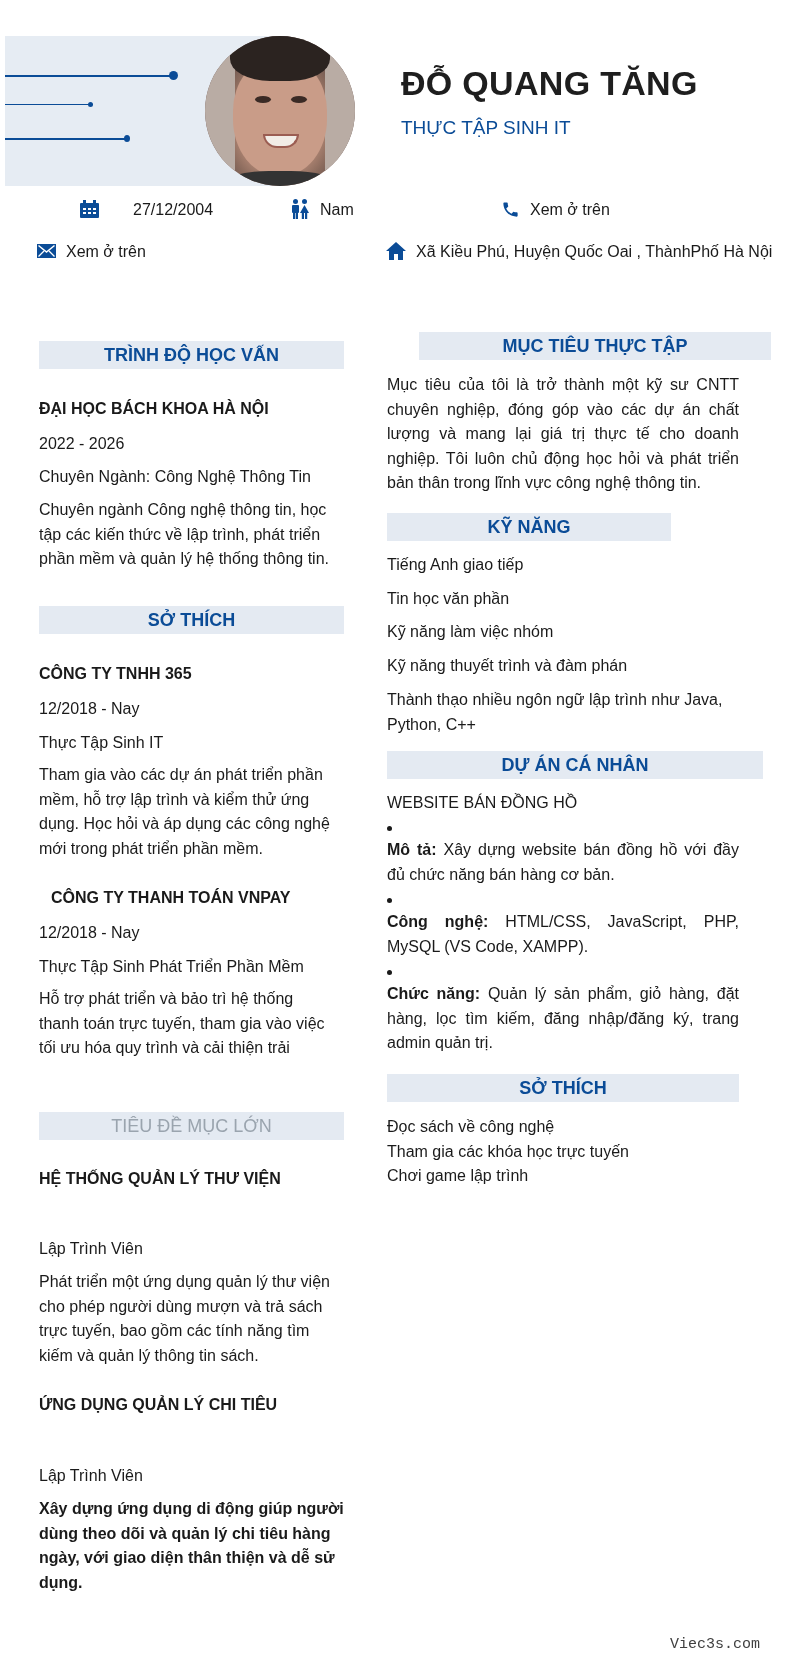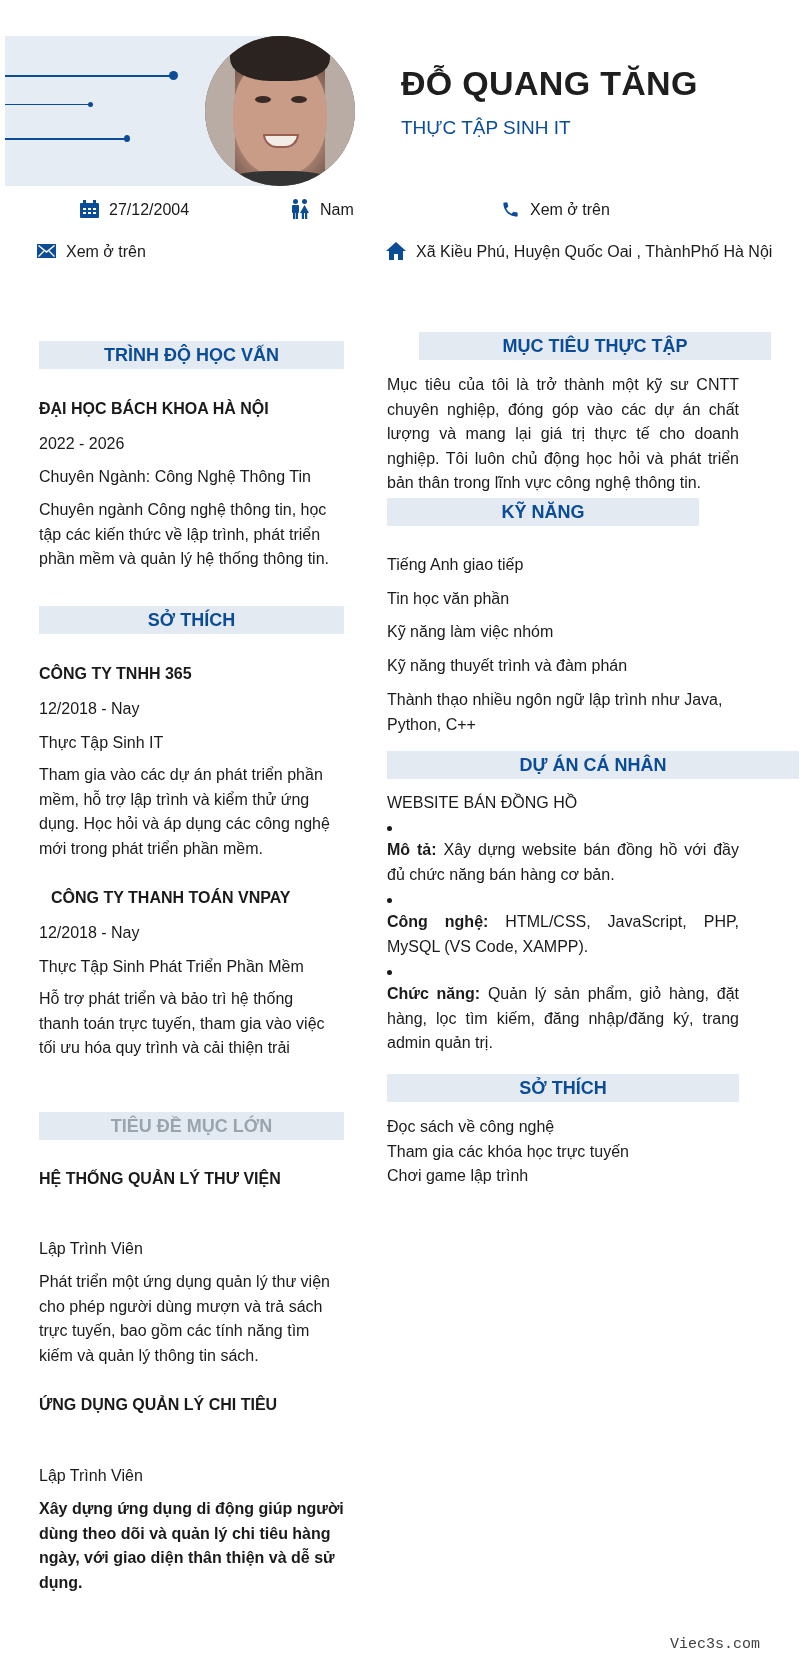--- a/index.html
+++ b/index.html
@@ -23,21 +23,21 @@
   .name { position: absolute; left: 401px; top: 64px; font-size: 34px; font-weight: 700; color: #1e1e1e; letter-spacing: 0.3px; }
   .job-title { position: absolute; left: 401px; top: 117px; font-size: 19px; color: #0b4c97; }
 
   
   .contact { position: absolute; display: flex; align-items: flex-start; font-size: 16px; color: #1a1a1a; line-height: 24px; }
   .contact .ico { width: 20px; height: 20px; margin-right: 10px; margin-top: 1px; flex: none; display: flex; align-items: center; justify-content: center; }
   .contact svg { fill: #0b4c97; }
 
   
   .sec-head { position: absolute; height: 28px; background: #e4eaf2; text-align: center; font-size: 18px; font-weight: 700; color: #0b4c97; line-height: 28px; }
-  .sec-head.muted { color: #9aa4ae; font-weight: 700; }
+  .sec-head.muted { color: #9aa4ae; font-weight: 400; }
   .text { position: absolute; font-size: 16px; line-height: 24.5px; color: #1a1a1a; }
   .bold { font-weight: 700; }
   .justify { text-align: justify; }
 
   .bullet { position: absolute; width: 5px; height: 5px; border-radius: 50%; background: #1a1a1a; }
 
   .watermark { position: absolute; left: 670px; top: 1636px; font-family: "Liberation Mono", "DejaVu Sans Mono", monospace; font-size: 15px; color: #404040; }
 </style>
 </head>
 <body>
@@ -57,21 +57,21 @@
   <div class="hair"></div>
   <div class="eye" style="left:50px;"></div>
   <div class="eye" style="left:86px;"></div>
   <div class="mouth"></div>
   <div class="shirt"></div>
 </div>
 
 <div class="name">ĐỖ QUANG TĂNG</div>
 <div class="job-title">THỰC TẬP SINH IT</div>
 
-<div class="contact" style="left:79px; top:198px;">
+<div class="contact" style="left:79px; top:198px;gap:24px;">
   <span class="ico">
     <svg width="19" height="18" viewBox="0 0 19 18">
         <rect x="0" y="3" width="19" height="15" rx="1"></rect>
         <rect x="3" y="0" width="3" height="4"></rect>
         <rect x="13" y="0" width="3" height="4"></rect>
         <g fill="#fff">
           <rect x="3" y="8" width="3" height="2"></rect>
           <rect x="8" y="8" width="3" height="2"></rect>
           <rect x="13" y="8" width="3" height="2"></rect>
           <rect x="3" y="12" width="3" height="2"></rect>
@@ -179,28 +179,28 @@
 <div class="text" style="left:39px; top:1497px; width:310px;font-weight:bold;">
   <div>Xây dựng ứng dụng di động giúp người</div>
   <div>dùng theo dõi và quản lý chi tiêu hàng</div>
   <div>ngày, với giao diện thân thiện và dễ sử</div>
   <div>dụng.</div>
 </div>
 
 <div class="sec-head" style="left:387px; top:332px; width:352px;margin-left:32px;">MỤC TIÊU THỰC TẬP</div>
 <div class="text justify" style="left:387px; top:373px; width:352px;">Mục tiêu của tôi là trở thành một kỹ sư CNTT chuyên nghiệp, đóng góp vào các dự án chất lượng và mang lại giá trị thực tế cho doanh nghiệp. Tôi luôn chủ động học hỏi và phát triển bản thân trong lĩnh vực công nghệ thông tin.</div>
 
-<div class="sec-head" style="left:387px; top:498px; width:312px;">KỸ NĂNG</div>
+<div class="sec-head" style="left:387px; top:513px; width:284px;">KỸ NĂNG</div>
 <div class="text" style="left:387px; top:553px;">Tiếng Anh giao tiếp</div>
 <div class="text" style="left:387px; top:587px;">Tin học văn phần</div>
 <div class="text" style="left:387px; top:620px;">Kỹ năng làm việc nhóm</div>
 <div class="text" style="left:387px; top:654px;">Kỹ năng thuyết trình và đàm phán</div>
 <div class="text" style="left:387px; top:688px; width:352px;">Thành thạo nhiều ngôn ngữ lập trình như Java, Python, C++</div>
 
-<div class="sec-head" style="left:387px; top:751px; width:412px;">DỰ ÁN CÁ NHÂN</div>
+<div class="sec-head" style="left:387px; top:751px; width:376px;">DỰ ÁN CÁ NHÂN</div>
 <div class="text" style="left:387px; top:791px;">WEBSITE BÁN ĐỒNG HỒ</div>
 
 <div class="bullet" style="left:387px; top:826px;"></div>
 <div class="text justify" style="left:387px; top:838px; width:352px;">
   <span class="bold">Mô tả:</span>
   <span>Xây dựng website bán đồng hồ với đầy đủ chức năng bán hàng cơ bản.</span>
 </div>
 
 <div class="bullet" style="left:387px; top:898px;"></div>
 <div class="text justify" style="left:387px; top:910px; width:352px;">

